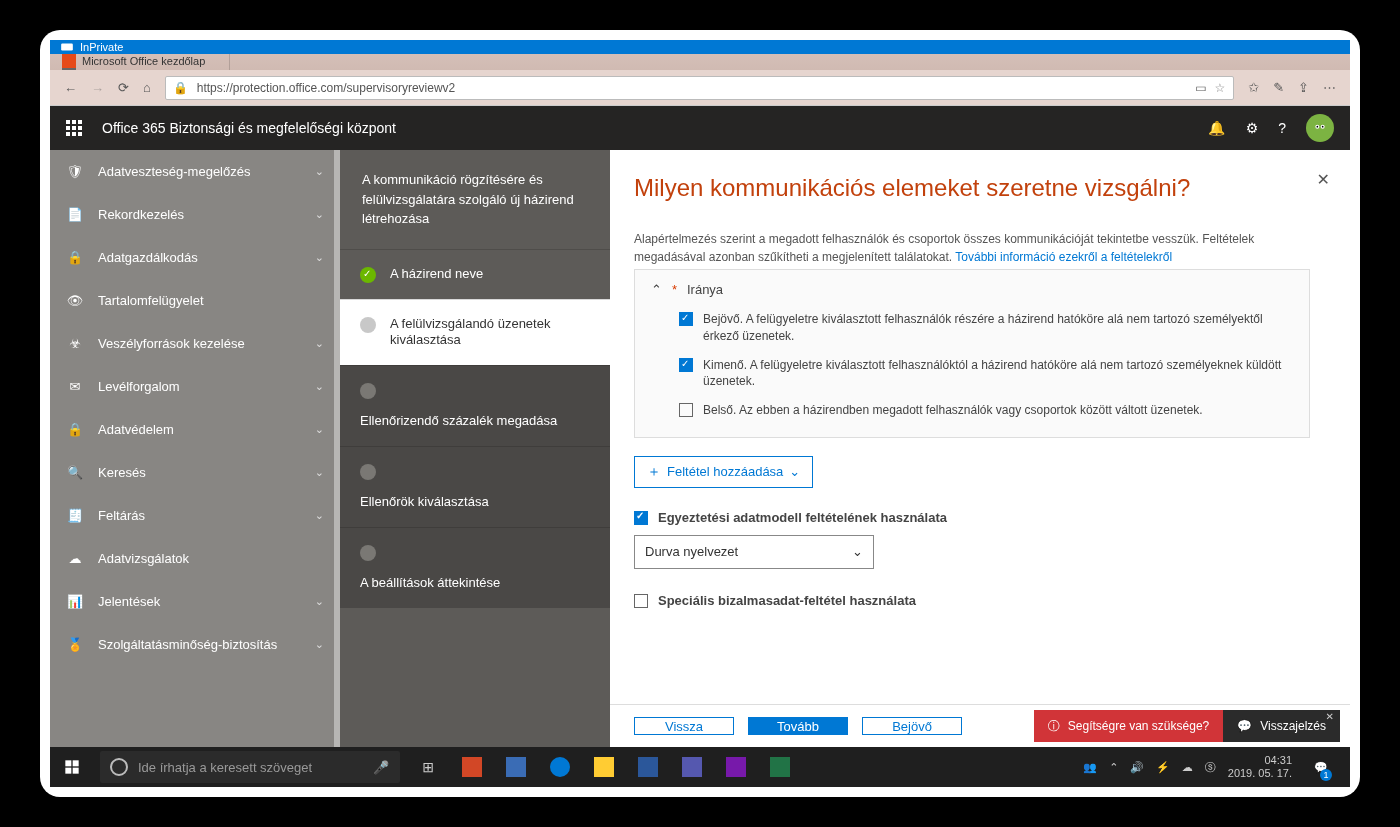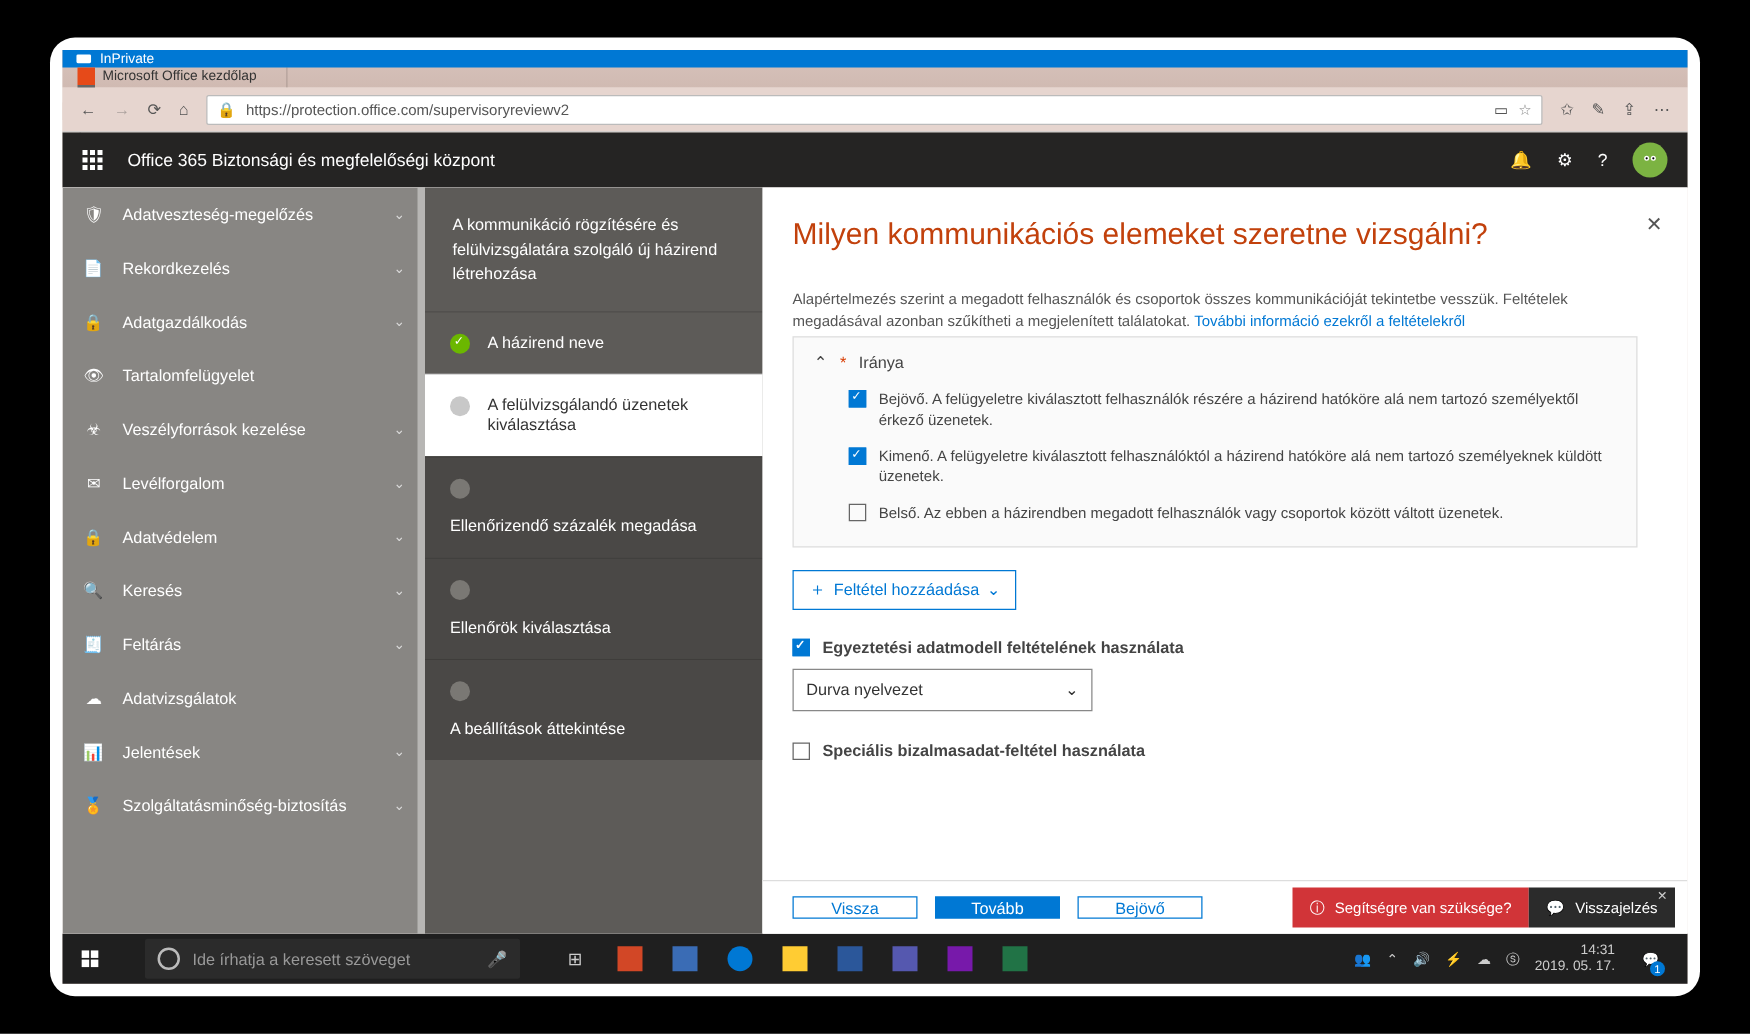--- a/index.html
+++ b/index.html
@@ -78,21 +78,21 @@
 .footer-bar { border-top:1px solid #ddd; padding:12px 24px; display:flex; gap:14px; align-items:center; background:#fff; }
 .btn { min-width:100px; height:18px; display:flex; align-items:center; justify-content:center; font-size:13px; cursor:pointer; }
 .btn.sec { border:1px solid #0078d4; color:#0078d4; background:#fff; }
 .btn.pri { background:#0078d4; color:#fff; }
 
 .help-bar { position:absolute; right:10px; bottom:45px; height:32px; display:flex; align-items:stretch; font-size:12px; }
 .help-red { background:#d13438; color:#fff; display:flex; align-items:center; padding:0 14px; gap:8px; }
 .help-dark { background:#2b2b2b; color:#fff; display:flex; align-items:center; padding:0 14px; gap:8px; position:relative; }
 .help-x { position:absolute; right:2px; top:0; font-size:10px; color:#ccc; padding:1px 4px; cursor:pointer; }
 
-.taskbar { height:40px; background:#1f1f1f; display:flex; align-items:center; padding:0 0 0 0; gap:16px; }
+.taskbar { height:40px; background:#1f1f1f; display:flex; align-items:center; padding:0 0 0 0; gap:0; }
 .tb-start { width:44px; height:40px; display:flex; align-items:center; justify-content:center; }
 .tb-start svg { width:16px; height:16px; }
 .tb-search { flex:0 0 300px; height:32px; background:#2b2b2b; border-radius:2px; display:flex; align-items:center; padding:0 10px; gap:10px; color:#999; font-size:13px; margin:0 6px; }
 .tb-search .circ { width:18px; height:18px; border:2px solid #bbb; border-radius:50%; }
 .tb-search .mic { margin-left:auto; }
 .tb-icons { display:flex; align-items:center; }
 .tb-ico { width:44px; height:40px; display:flex; align-items:center; justify-content:center; color:#ccc; font-size:14px; }
 .tb-app { width:20px; height:20px; display:inline-block; }
 .tb-tray { margin-left:auto; display:flex; align-items:center; gap:12px; padding:0 12px; color:#ccc; font-size:11px; }
 .tb-clock { text-align:right; line-height:1.2; }
@@ -379,21 +379,21 @@
           </div>
   </div>
   <div class="tb-tray">
     <span>👥</span>
     <span>⌃</span>
     <span>🔊</span>
     <span>⚡</span>
     <span>☁</span>
     <span>ⓢ</span>
     <div class="tb-clock">
-      <div>14:31</div>
+      <div>04:31</div>
       <div>2019. 05. 17.</div>
     </div>
     <div class="tb-notif">💬<span class="badge">1</span></div>
   </div>
 </div>
 
 </div>
   </div>
 
 </body></html>

